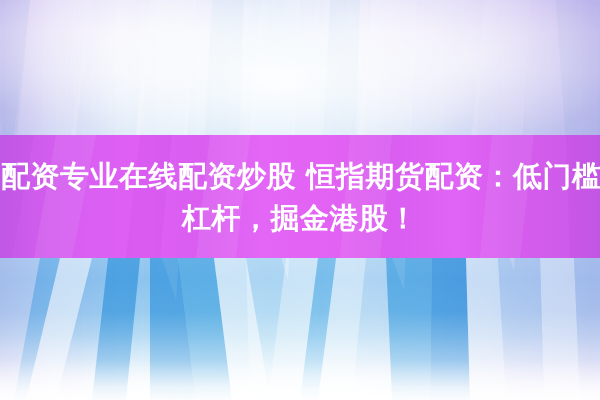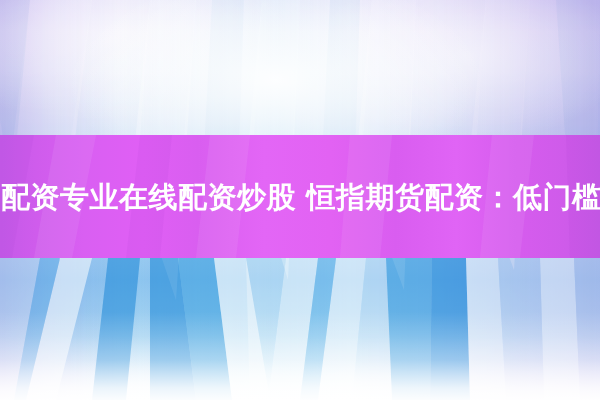--- a/index.html
+++ b/index.html
@@ -220,17 +220,18 @@
           <polygon points="492,0 534,0 520,123 480,123"></polygon>
         </g>
         <g fill="#a83fd0" opacity="0.10">
           <polygon points="0,0 34,0 12,123 0,123"></polygon>
           <polygon points="140,0 172,0 160,123 126,123"></polygon>
           <polygon points="566,0 600,0 600,123 570,123"></polygon>
         </g>
       </svg>
     </div>
     <div class="headline-line line-1">配资专业在线配资炒股 恒指期货配资：低门槛，高</div>
+    <div class="headline-line line-2">杠杆，掘金港股！</div>
   </div>
 
   <div id="watermark"></div>
 
 </div>
 
 </body></html>

